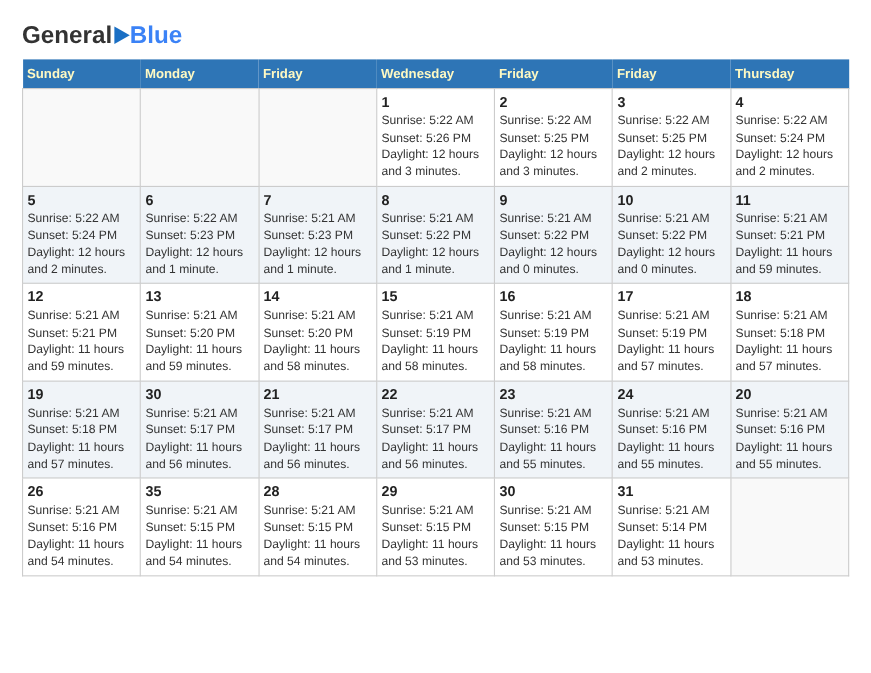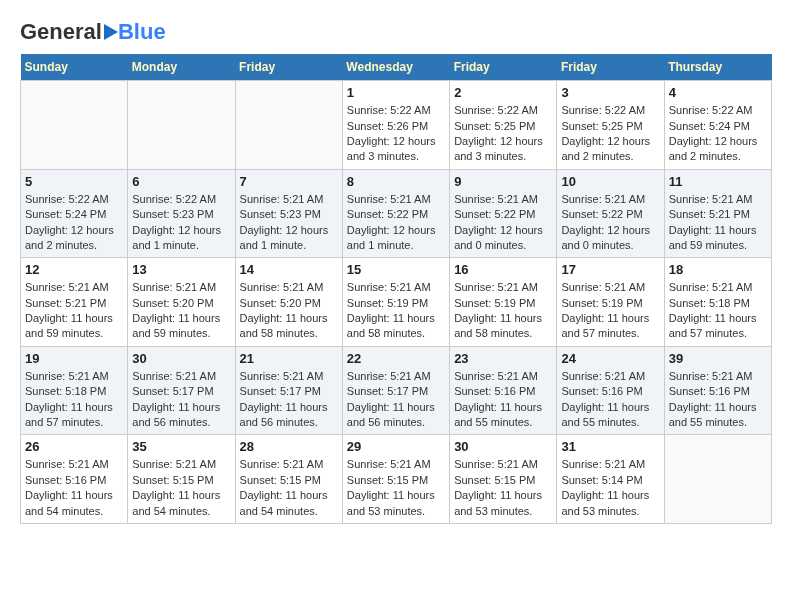--- a/index.html
+++ b/index.html
@@ -293,21 +293,21 @@
 and 55 minutes.</div>
         </td>
         <td>
           <div class="day-num">24</div>
           <div class="day-info" style="white-space: pre-line;">Sunrise: 5:21 AM
 Sunset: 5:16 PM
 Daylight: 11 hours
 and 55 minutes.</div>
         </td>
         <td>
-          <div class="day-num">39</div>
+          <div class="day-num">20</div>
           <div class="day-info" style="white-space: pre-line;">Sunrise: 5:21 AM
 Sunset: 5:16 PM
 Daylight: 11 hours
 and 55 minutes.</div>
         </td>
       </tr>
       <tr>
         <td>
           <div class="day-num">26</div>
           <div class="day-info" style="white-space: pre-line;">Sunrise: 5:21 AM

